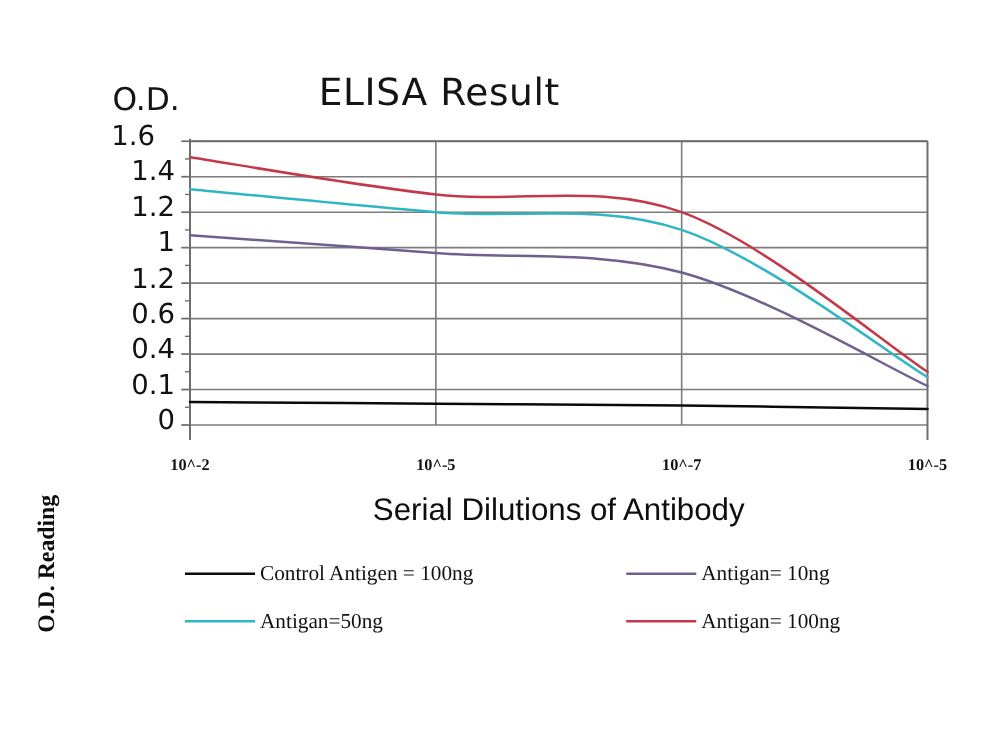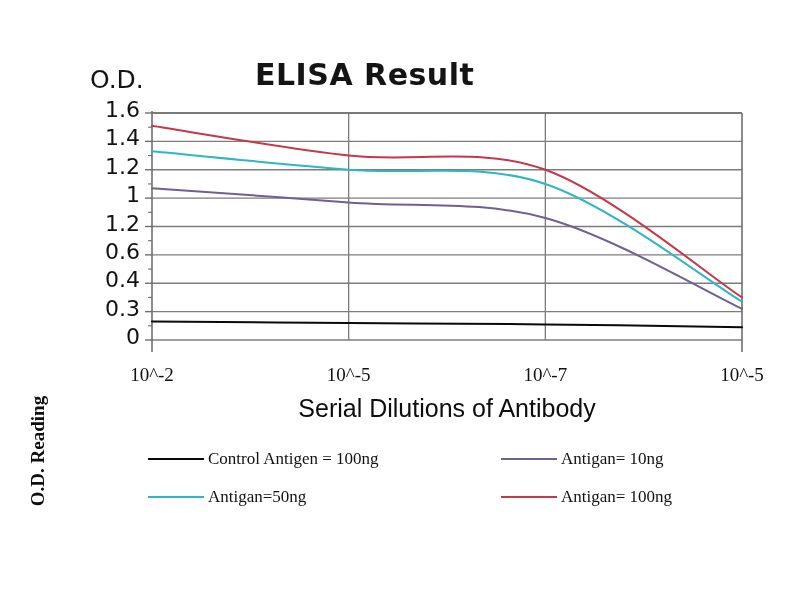--- a/index.html
+++ b/index.html
@@ -19,21 +19,21 @@
 
   
   #chart-title {
     position: absolute;
     left: 255px;
     top: 57px;
     width: 280px;
     text-align: left;
     font-family: "DejaVu Sans", sans-serif;
     font-size: 30px;
-    font-weight: 700;
+    font-weight: 400;
     color: #141414;
     letter-spacing: 0.5px;
     white-space: nowrap;
   }
 
   
   #od-label {
     position: absolute;
     left: 90px;
     top: 65px;
@@ -82,22 +82,22 @@
     font-size: 22px;
     color: #121212;
     white-space: nowrap;
   }
 
   
   .xtick {
     position: absolute;
     text-align: center;
     font-family: "Liberation Serif", serif;
-    font-size: 19px;
-    font-weight: normal;
+    font-size: 13px;
+    font-weight: bold;
     color: #101010;
     white-space: nowrap;
     width: 90px;
   }
 
   
   #x-axis-title {
     position: absolute;
     left: 152px;
     top: 394px;
@@ -199,28 +199,28 @@
         </g>
       <g id="series-group">
           <path d="M 152 321.55625 C 184.77777777777777 321.79270833333334, 283.1111111111111 322.50208333333336, 348.66666666666663 322.975 C 414.2222222222222 323.4479166666667, 479.7777777777777 323.68437500000005, 545.3333333333333 324.39375 C 610.8888888888888 325.103125, 709.2222222222222 326.7583333333333, 742 327.23125" fill="none" stroke="#0a0a0a" stroke-width="2" stroke-linecap="round" stroke-linejoin="round"></path>
           <path d="M 152 188.19375000000002 C 184.77777777777777 190.55833333333337, 283.1111111111111 197.41562500000003, 348.66666666666663 202.38125000000002 C 414.2222222222222 207.346875, 479.7777777777777 200.253125, 545.3333333333333 217.9875 C 610.8888888888888 235.721875, 709.2222222222222 293.6541666666667, 742 308.7875" fill="none" stroke="#6f6090" stroke-width="2" stroke-linecap="round" stroke-linejoin="round"></path>
           <path d="M 152 151.30624999999998 C 184.77777777777777 154.38020833333331, 283.1111111111111 164.31145833333335, 348.66666666666663 169.75000000000003 C 414.2222222222222 175.1885416666667, 479.7777777777777 161.946875, 545.3333333333333 183.9375 C 610.8888888888888 205.928125, 709.2222222222222 282.06770833333337, 742 301.69375" fill="none" stroke="#2fb6c4" stroke-width="2" stroke-linecap="round" stroke-linejoin="round"></path>
           <path d="M 152 125.76875000000001 C 184.77777777777777 130.734375, 283.1111111111111 148.23229166666667, 348.66666666666663 155.5625 C 414.2222222222222 162.89270833333333, 479.7777777777777 146.10416666666669, 545.3333333333333 169.75000000000003 C 610.8888888888888 193.39583333333337, 709.2222222222222 276.15625, 742 297.4375" fill="none" stroke="#c4384a" stroke-width="2" stroke-linecap="round" stroke-linejoin="round"></path>
         </g>
     </svg>
 
     <div id="ytick-labels">
-        <div class="ytick" style="left: 84px; top: 97px;">1.6</div>
+        <div class="ytick" style="left: 68px; top: 97px;">1.6</div>
         <div class="ytick" style="left: 84px; top: 125.375px;">1.4</div>
         <div class="ytick" style="left: 84px; top: 153.75px;">1.2</div>
         <div class="ytick" style="left: 84px; top: 182.125px;">1</div>
         <div class="ytick" style="left: 84px; top: 210.5px;">1.2</div>
         <div class="ytick" style="left: 84px; top: 238.875px;">0.6</div>
         <div class="ytick" style="left: 84px; top: 267.25px;">0.4</div>
-        <div class="ytick" style="left: 84px; top: 295.625px;">0.3</div>
+        <div class="ytick" style="left: 84px; top: 295.625px;">0.1</div>
         <div class="ytick" style="left: 84px; top: 324px;">0</div>
       </div>
 
     <div id="xtick-labels">
         <div class="xtick" style="left: 107px; top: 364px;">10^-2</div>
         <div class="xtick" style="left: 303.667px; top: 364px;">10^-5</div>
         <div class="xtick" style="left: 500.333px; top: 364px;">10^-7</div>
         <div class="xtick" style="left: 697px; top: 364px;">10^-5</div>
       </div>
   </div>

